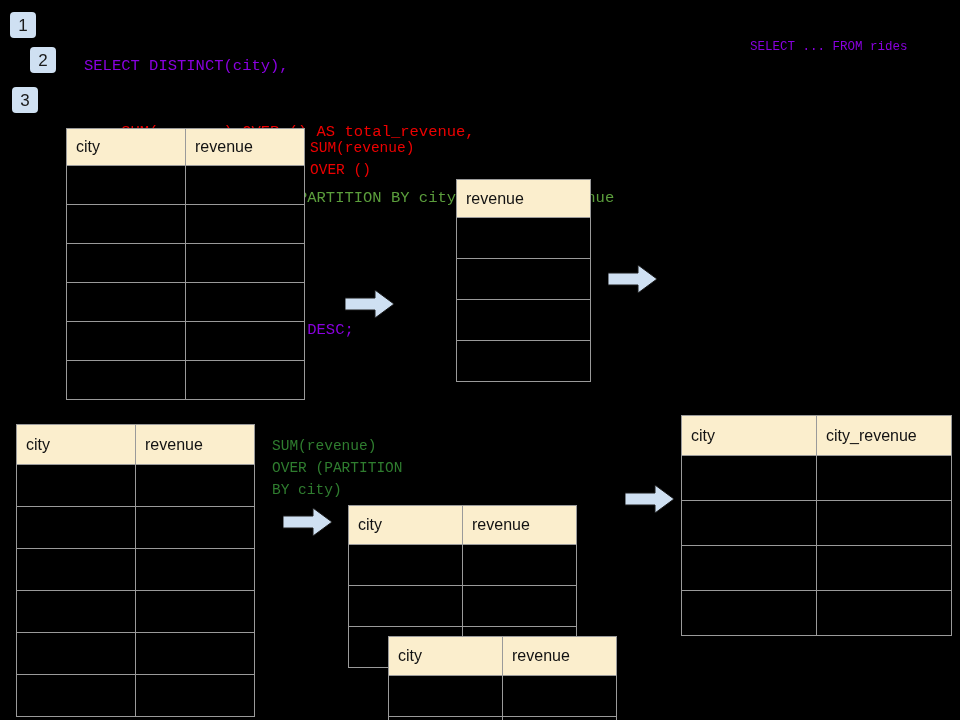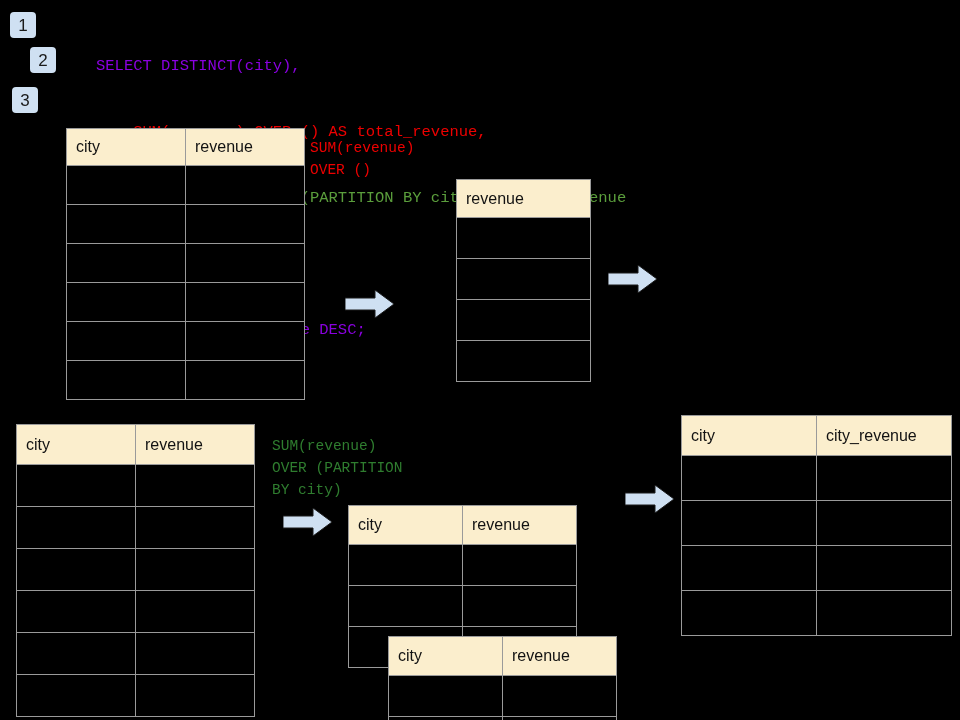--- a/index.html
+++ b/index.html
@@ -103,28 +103,29 @@
   <div class="badge" style="left:10px; top:12px;">
     <span>1</span>
   </div>
   <div class="badge" style="left:30px; top:47px;">
     <span>2</span>
   </div>
   <div class="badge" style="left:12px; top:87px;">
     <span>3</span>
   </div>
 
-  <div class="code" style="left:96px; top:11px;">
+  <div class="code" style="left:84px; top:11px;">
     <div class="code-line c-purple">SELECT DISTINCT(city),</div>
     <div class="code-line c-red">    SUM(revenue) OVER () AS total_revenue,</div>
     <div class="code-line c-green">    SUM(revenue) OVER (PARTITION BY city) as city_revenue</div>
     <div class="code-line c-purple">  FROM rides</div>
     <div class="code-line c-purple">  ORDER by city_revenue DESC;</div>
   </div>
 
+  <div class="sidenote" style="left:750px; top:38px;">SELECT ... FROM rides</div>
 
   <div class="anno red" style="left:310px; top:137px;">SUM(revenue)
 OVER ()</div>
 
   <div class="anno green" style="left:272px; top:435px;">SUM(revenue)
 OVER (PARTITION
 BY city)</div>
 
   <table class="tbl" style="left:66px; top:128px; width:238px;">
     <colgroup>

